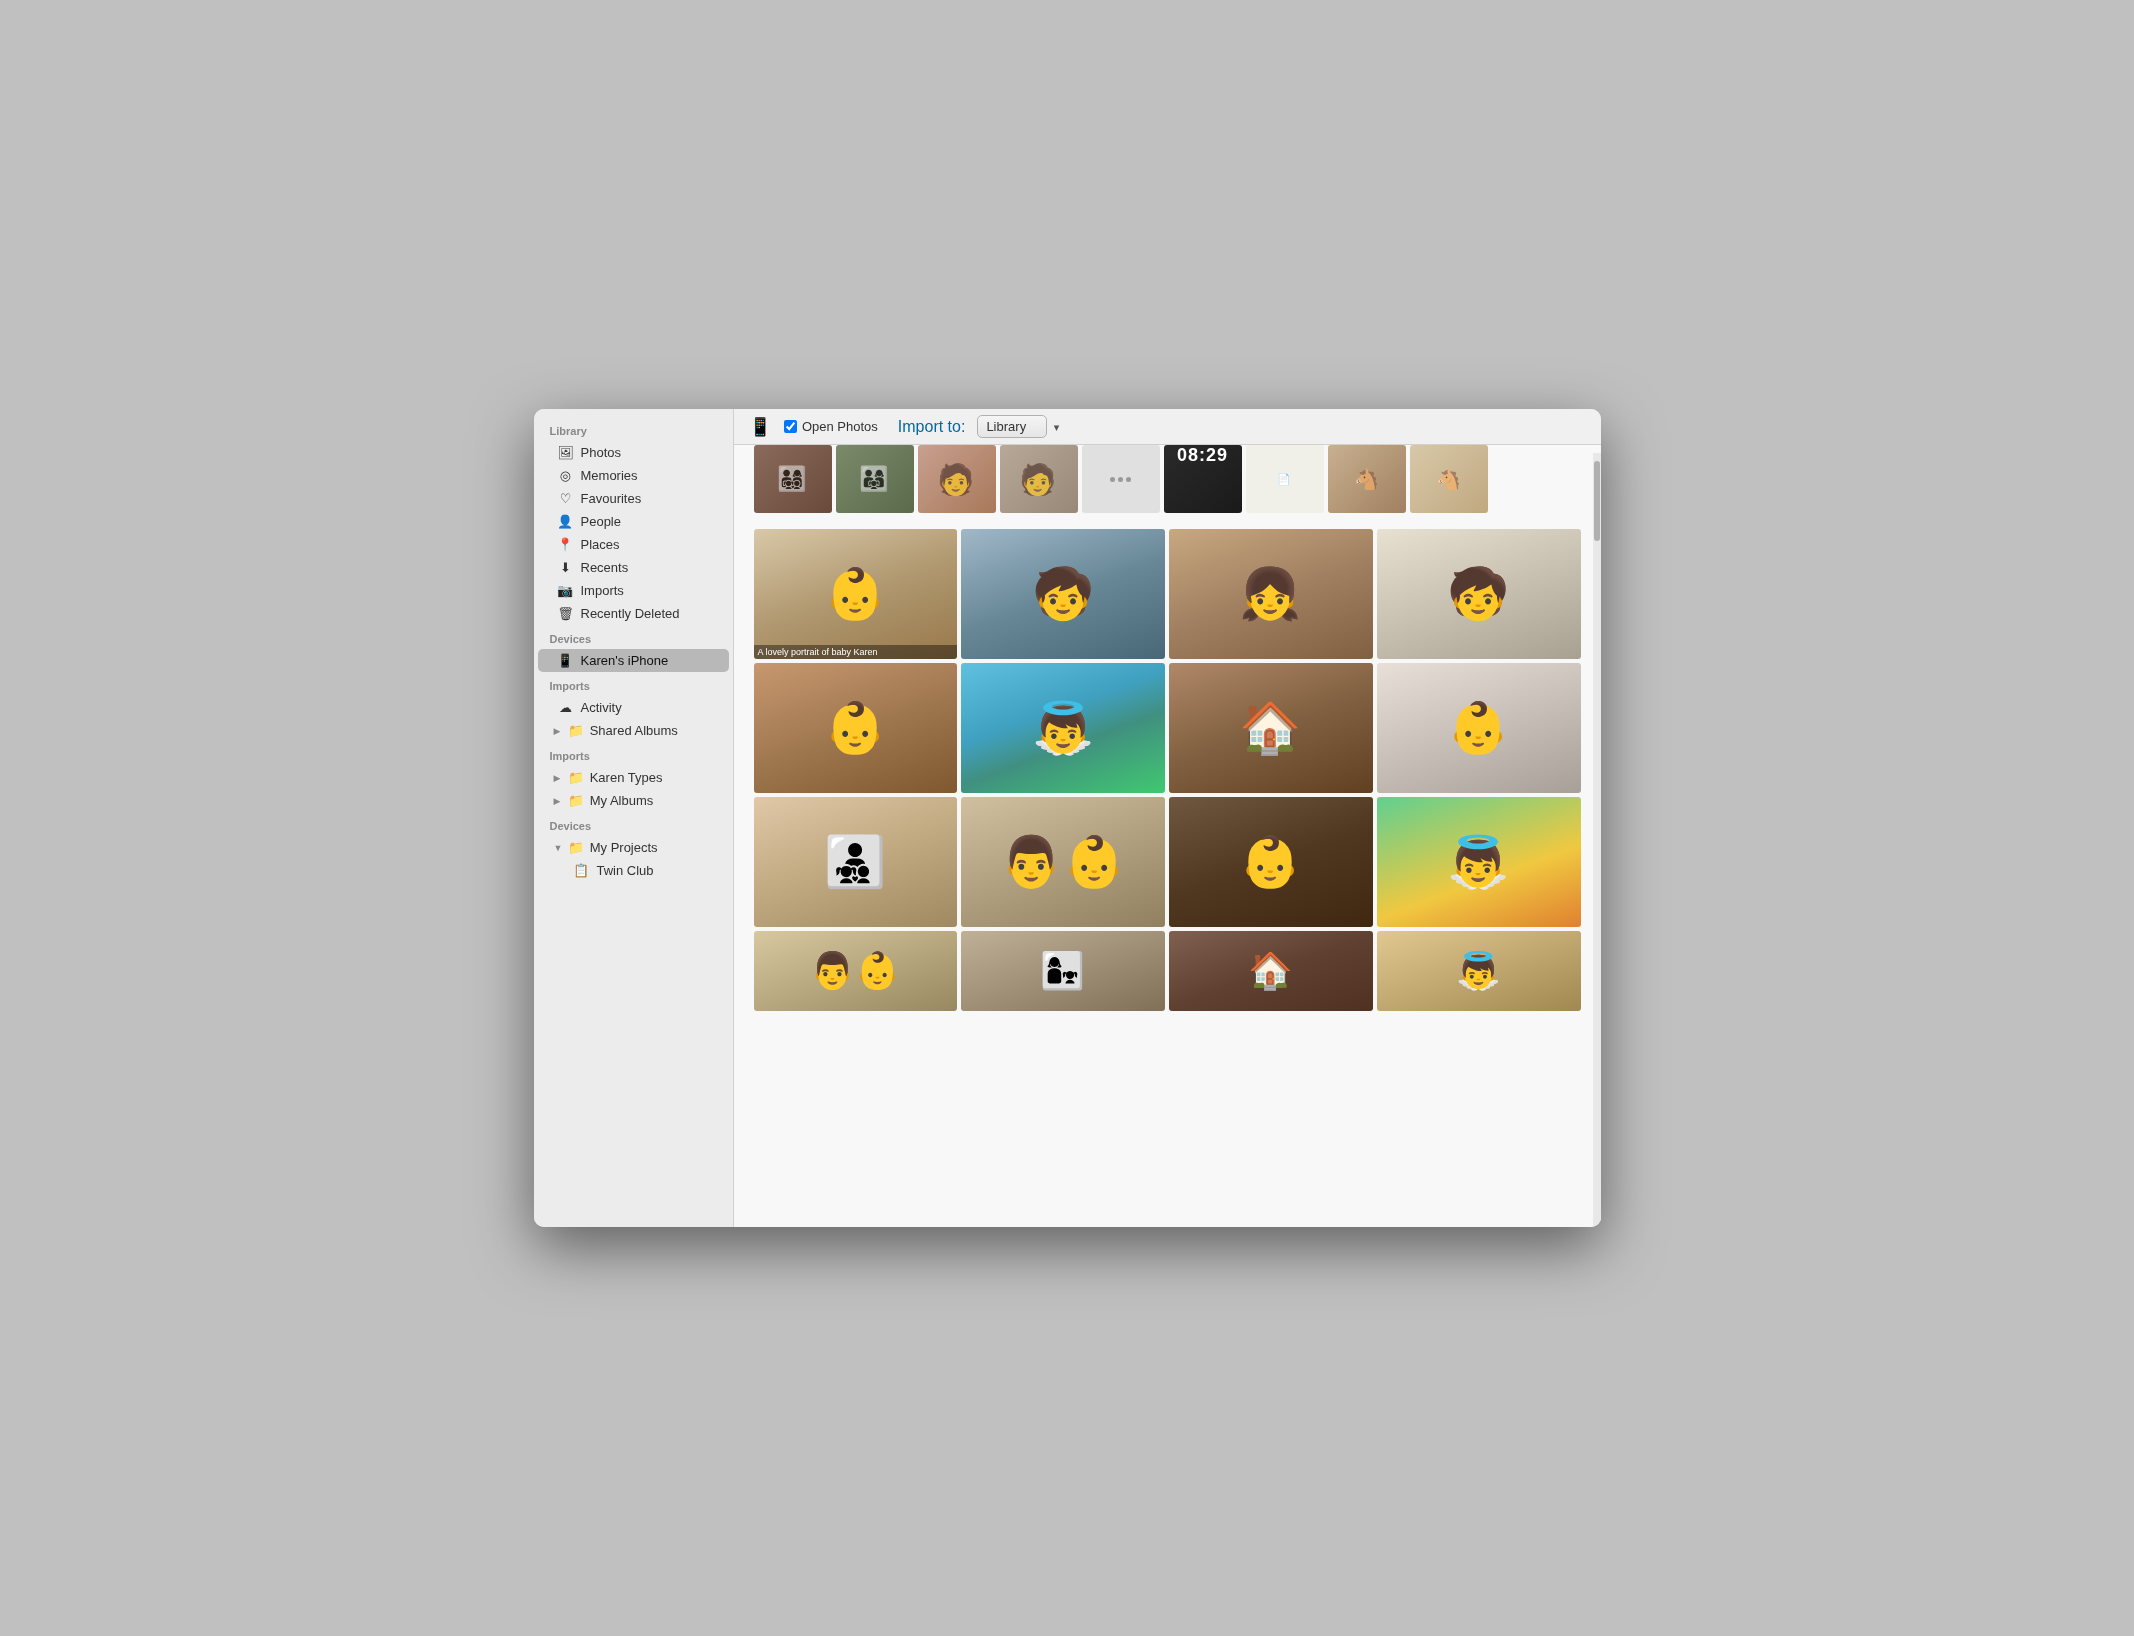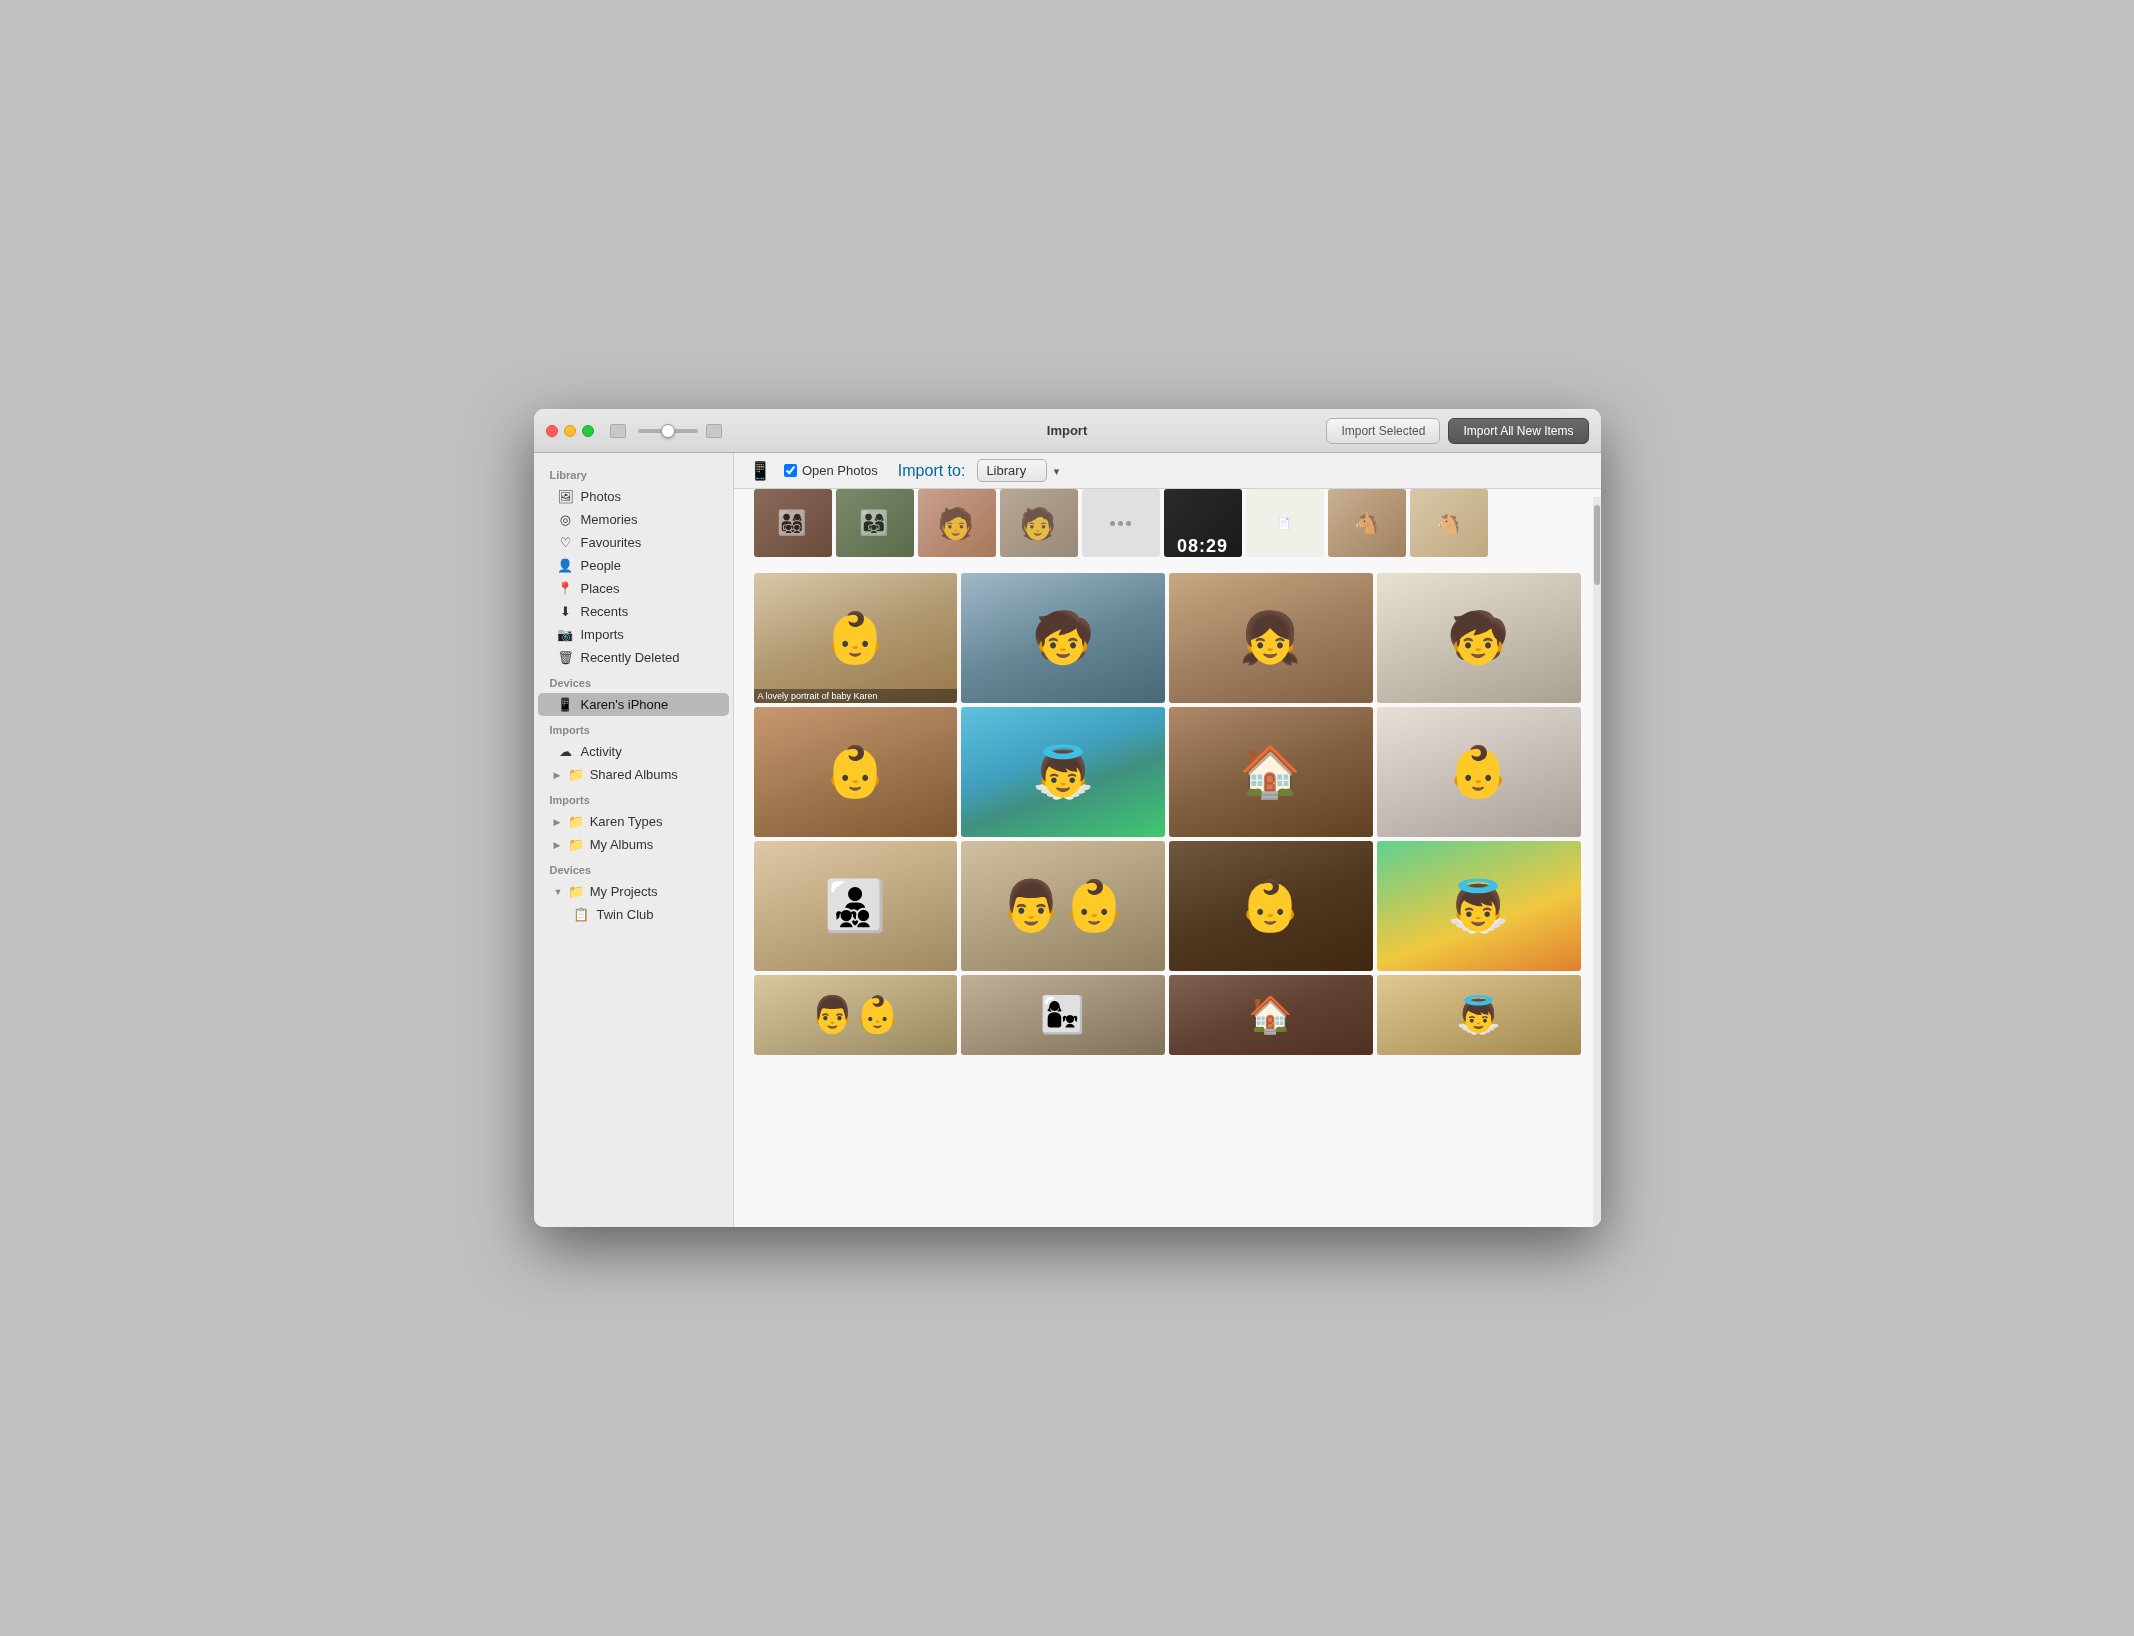--- a/index.html
+++ b/index.html
@@ -317,41 +317,20 @@
       align-items: center;
       justify-content: center;
       overflow: hidden;
     }
   </style>
 </head>
 <body>
 
 <div class="window">
 
-  <div class="titlebar">
-    <div class="traffic-lights">
-      <div class="traffic-light tl-close"></div>
-      <div class="traffic-light tl-minimize"></div>
-      <div class="traffic-light tl-maximize"></div>
-    </div>
-    <div class="titlebar-controls">
-      <div class="titlebar-btn"></div>
-      <div class="slider-container">
-        <div class="slider-track">
-          <div class="slider-thumb"></div>
-        </div>
-      </div>
-      <div class="titlebar-btn"></div>
-    </div>
-    <div class="titlebar-title">Import</div>
-    <div class="titlebar-actions">
-      <button class="btn-import-selected">Import Selected</button>
-      <button class="btn-import-all">Import All New Items</button>
-    </div>
-  </div>
 
   <div class="main-content">
 
     <div class="sidebar">
       <div class="sidebar-section-header">Library</div>
 
       <div class="sidebar-item">
         <span class="icon">🖼</span>
         <span>Photos</span>
       </div>
@@ -457,21 +436,21 @@
             <span style="font-size:30px; color:rgba(255,255,255,0.7);">🧑</span>
           </div>
           <div class="photo-thumb-sm" style="width:78px;height:68px;background:linear-gradient(135deg,#b8a898 0%,#988878 100%);border-radius:3px;flex-shrink:0;cursor:pointer;display:flex;align-items:center;justify-content:center;">
             <span style="font-size:30px; color:rgba(255,255,255,0.7);">🧑</span>
           </div>
           <div class="photo-thumb-sm dots-bubble">
             <div class="dot"></div>
             <div class="dot"></div>
             <div class="dot"></div>
           </div>
-          <div class="photo-thumb-sm p6" style="display:flex;align-items:flex-end;justify-content:center;">
+          <div class="photo-thumb-sm p6" style="display:flex;align-items:flex-start;justify-content:center;">
             <span style="font-size:18px;color:#fff;font-weight:700;letter-spacing:1px;">08:29</span>
           </div>
           <div class="photo-thumb-sm" style="width:78px;height:68px;background:#f0f0e8;border-radius:3px;flex-shrink:0;cursor:pointer;display:flex;align-items:center;justify-content:center;">
             <span style="font-size:11px;color:#666;text-align:center;padding:4px;">📄</span>
           </div>
           <div class="photo-thumb-sm p8" style="display:flex;align-items:center;justify-content:center;">
             <span style="font-size:20px;color:rgba(255,255,255,0.6);">🐴</span>
           </div>
           <div class="photo-thumb-sm p9" style="display:flex;align-items:center;justify-content:center;">
             <span style="font-size:20px;color:rgba(255,255,255,0.6);">🐴</span>

